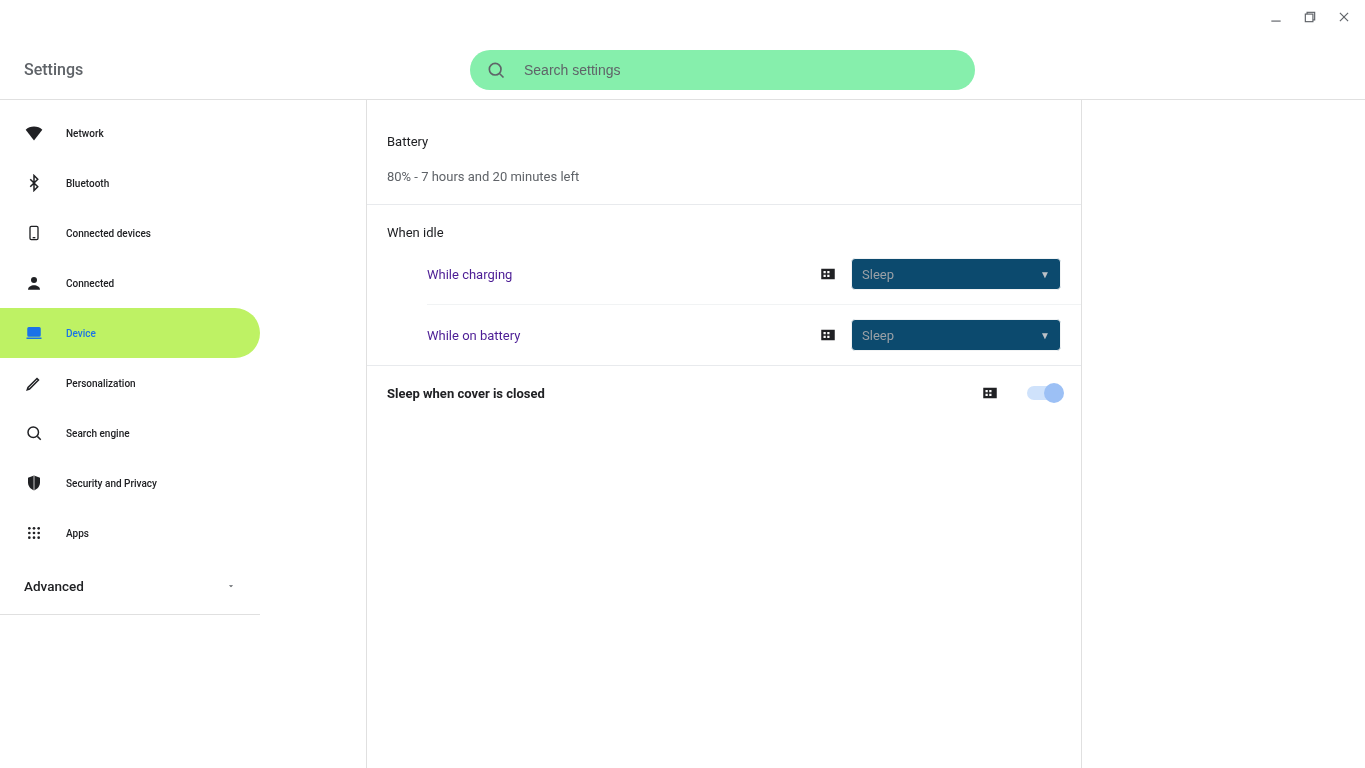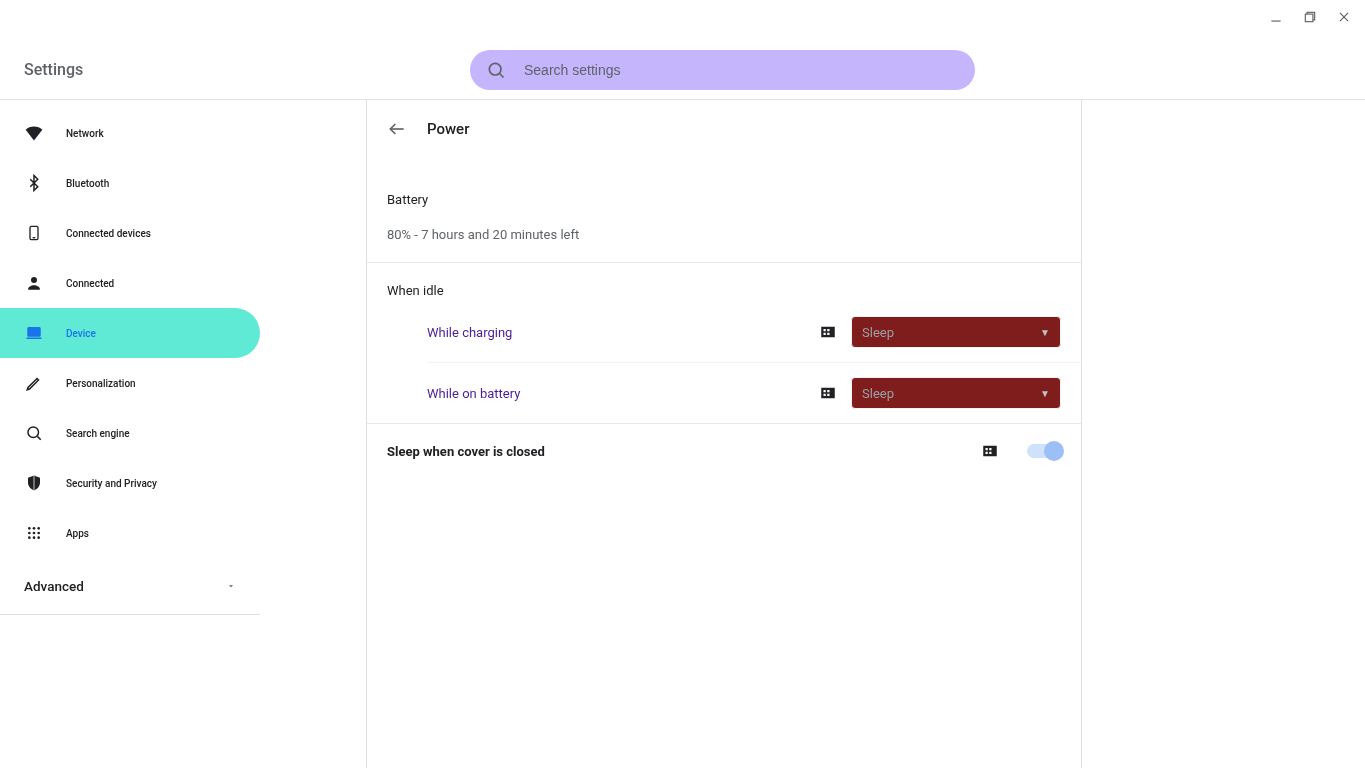--- a/index.html
+++ b/index.html
@@ -38,21 +38,21 @@
     font-size: 16px;
     font-weight: 500;
     color: #5f6368;
   }
   .searchbar {
     position: absolute;
     left: 470px;
     top: 50px;
     width: 505px;
     height: 40px;
-    background: #c4b5fd;
+    background: #86efac;
     border-radius: 20px;
     display: flex;
     align-items: center;
     padding: 0 16px;
     gap: 16px;
   }
   .searchbar input {
     border: none;
     background: transparent;
     outline: none;
@@ -76,21 +76,21 @@
     padding: 0 24px;
     height: 50px;
     font-size: 10px;
     font-weight: 500;
     color: #202124;
     cursor: pointer;
     border-top-right-radius: 25px;
     border-bottom-right-radius: 25px;
   }
   .nav-item.selected {
-    background: #5eead4;
+    background: #bef264;
     color: #1a73e8;
   }
   .nav-item.selected .icon-slot svg { fill: #1a73e8; stroke: #1a73e8; }
   .icon-slot {
     width: 20px; height: 20px;
     display: inline-flex; align-items: center; justify-content: center;
     color: #202124;
   }
   .adv-row {
     display: flex;
@@ -157,21 +157,21 @@
   .row + .row { border-top: 1px solid #f1f3f4; margin-left: 60px; padding-left: 0; }
   .row .left { font-size: 13px; color: #4c1d95; }
   .row .right { display: flex; align-items: center; gap: 14px; }
   .policy-icon {
     width: 18px; height: 18px;
     display: inline-flex; align-items: center; justify-content: center;
     color: #202124;
   }
   .select-box {
     width: 210px; height: 32px;
-    background: #7f1d1d;
+    background: #0c4a6e;
     border: 1px solid #f1f3f4;
     border-radius: 4px;
     display: flex; align-items: center; justify-content: space-between;
     padding: 0 10px;
     color: #9aa0a6;
     font-size: 13px;
   }
   .select-box .tri { font-size: 10px; color:#bdc1c6; }
   .row-closed {
     display: flex; align-items: center; justify-content: space-between;
@@ -333,29 +333,20 @@
             <path d="M7 10l5 5 5-5z"></path>
           </svg>
         </span>
     </div>
     <div class="side-sep"></div>
   </div>
 
   <div class="main-col">
     <div class="content-card">
 
-      <div class="page-header">
-        <span class="back">
-          <svg width="20" height="20" viewBox="0 0 24 24" fill="none" stroke="#5f6368" stroke-width="2">
-              <line x1="20" y1="12" x2="4" y2="12"></line>
-              <polyline points="10 6 4 12 10 18"></polyline>
-            </svg>
-        </span>
-        <span class="page-title">Power</span>
-      </div>
 
       <div class="section" style="padding-top:34px;">
         <div class="sec-title">Battery</div>
         <div class="sec-sub">80% - 7 hours and 20 minutes left</div>
       </div>
 
       <div>
         <div class="idle-title">When idle</div>
 
         <div class="row">

